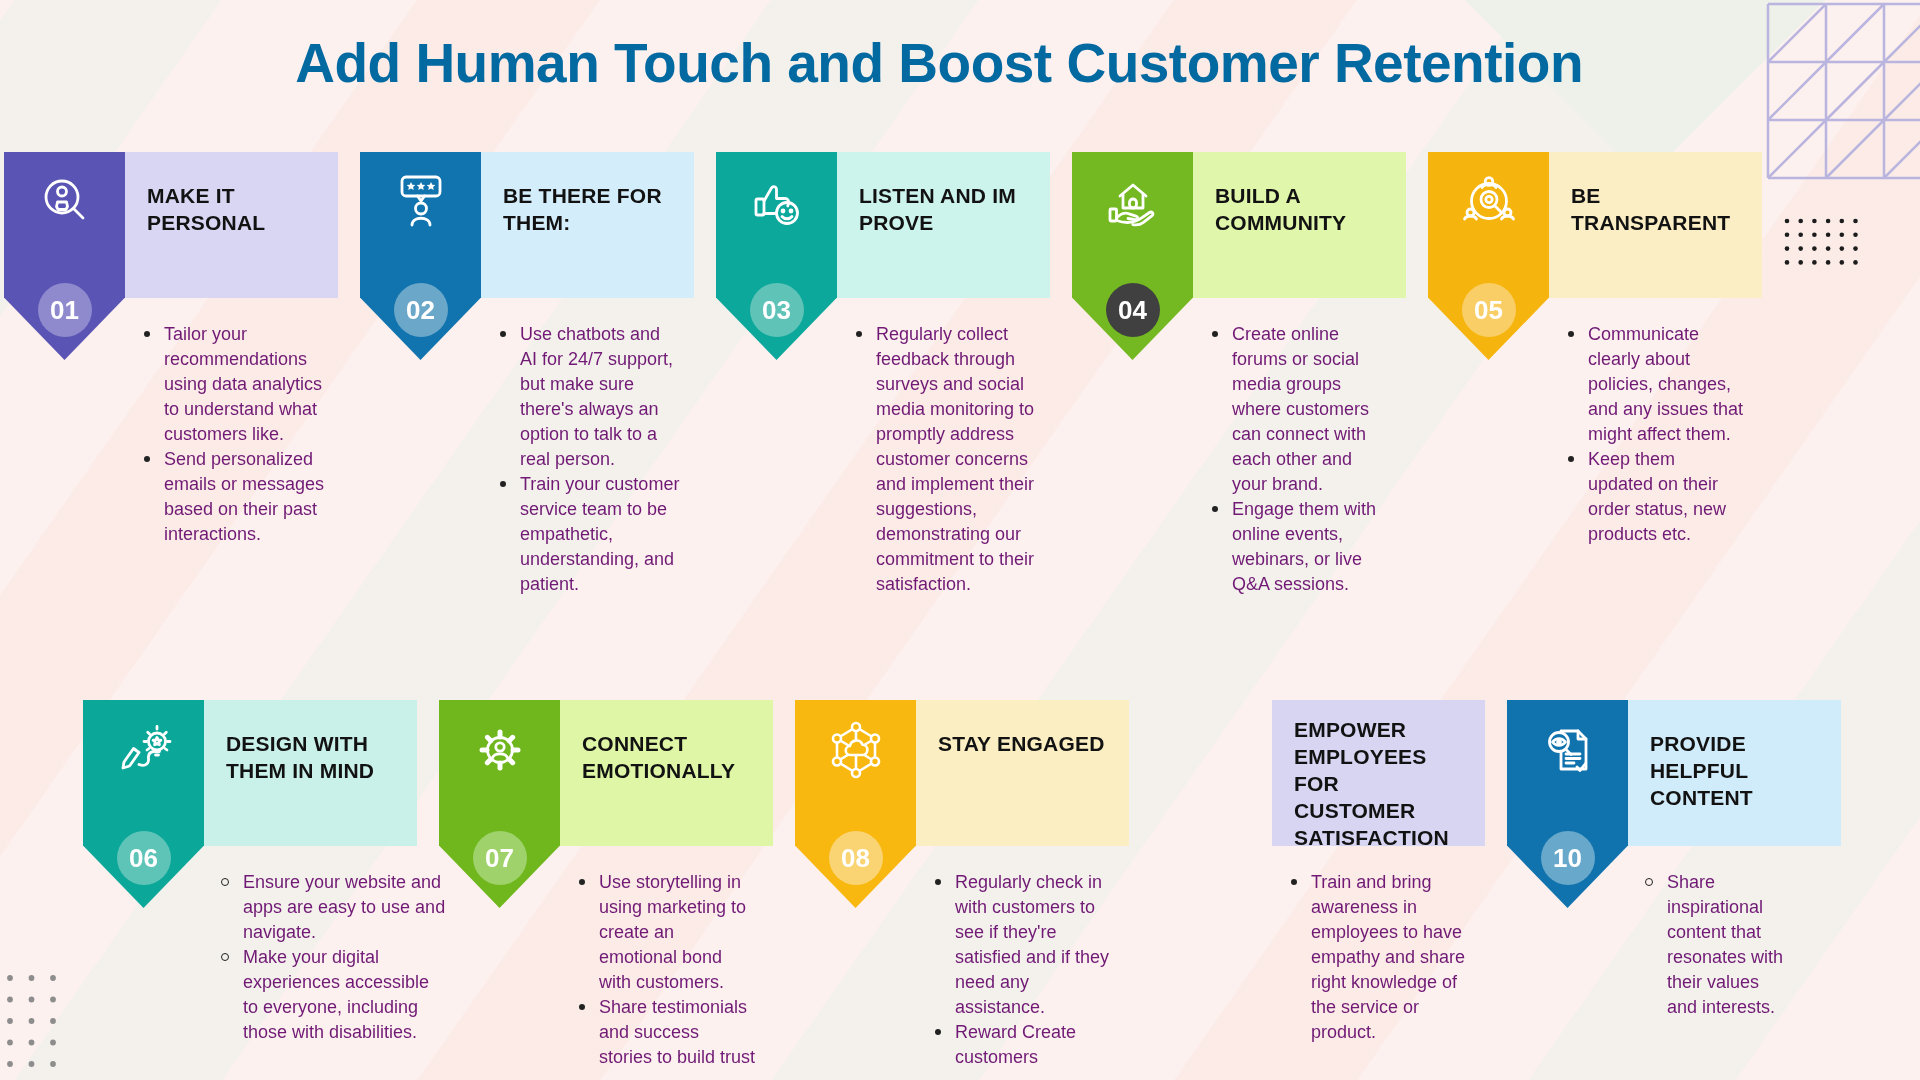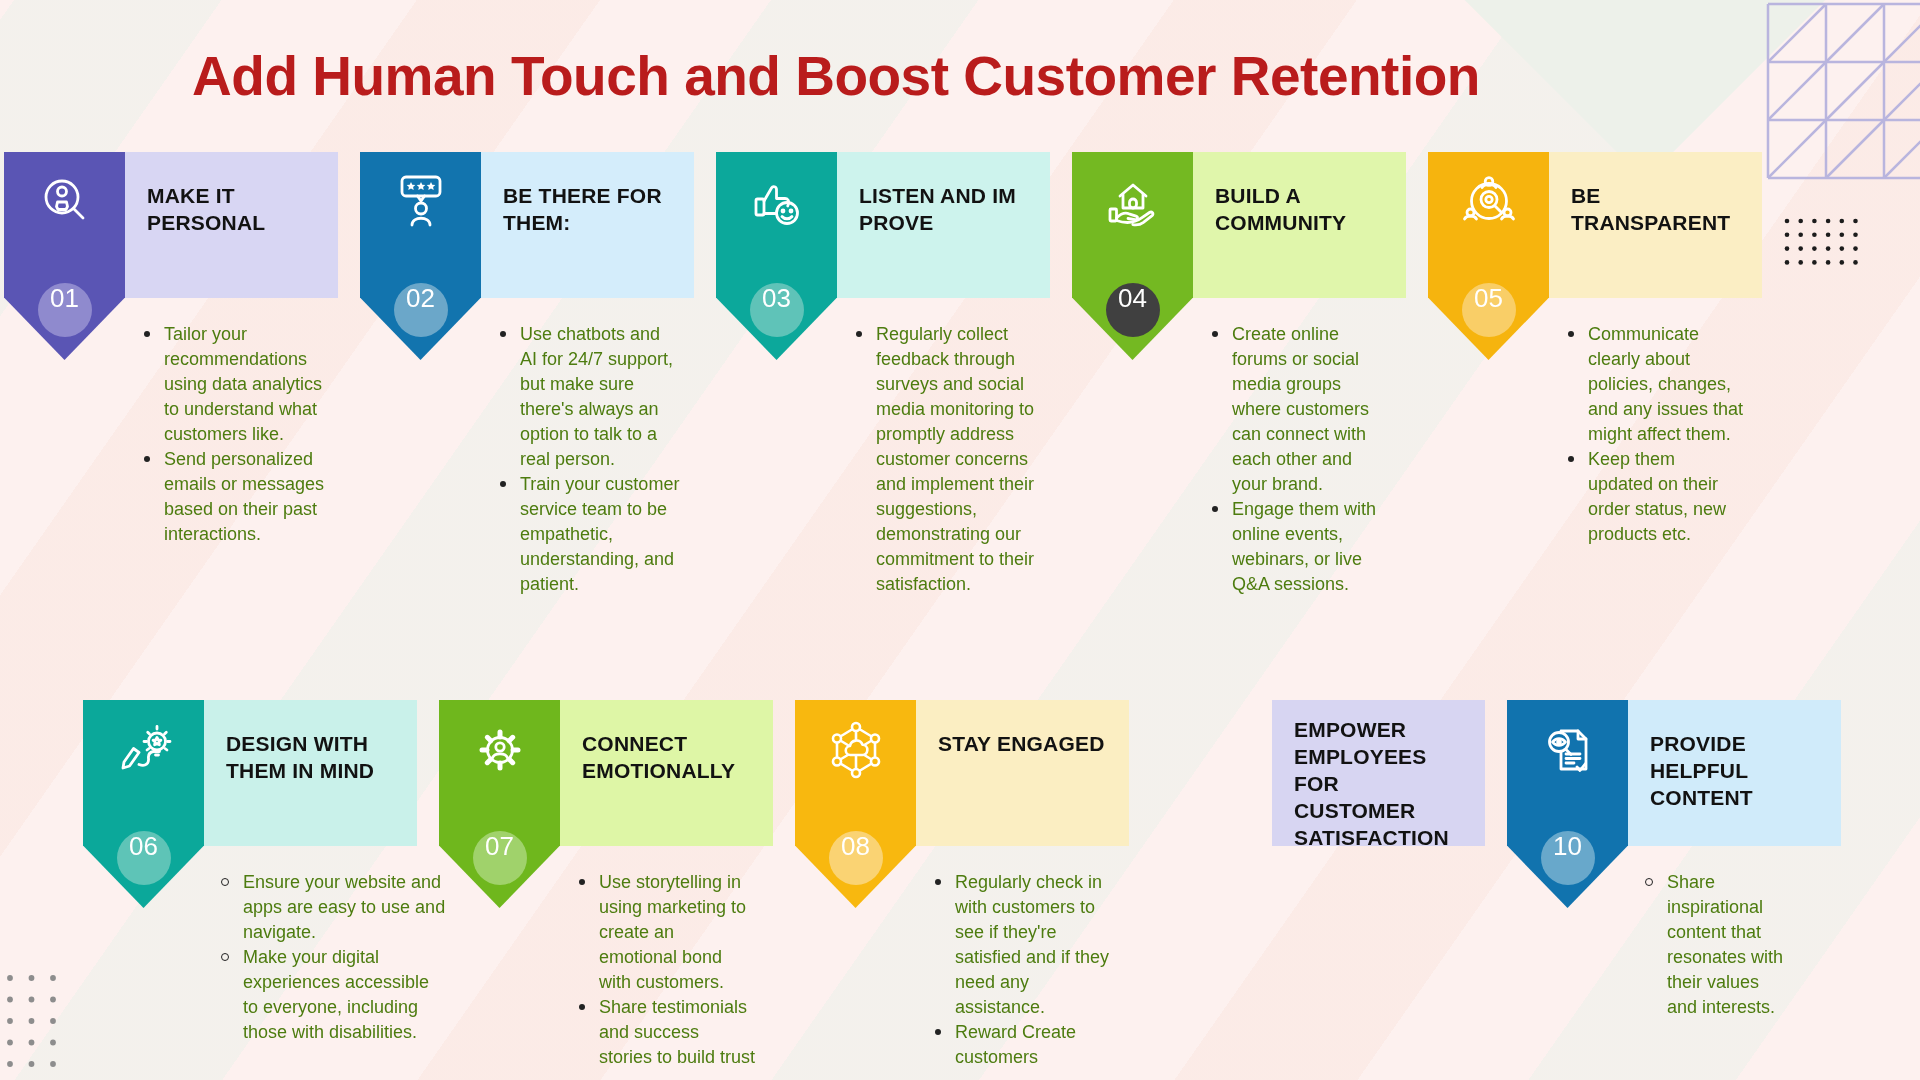--- a/index.html
+++ b/index.html
@@ -13,46 +13,46 @@
     background:repeating-linear-gradient(125deg,
       rgba(250,228,221,0.45) 0 150px,
       rgba(255,255,255,0) 150px 290px,
       rgba(236,241,234,0.55) 290px 460px,
       rgba(255,255,255,0) 460px 620px);
   }
   .deco{position:absolute;z-index:1;}
   .diamond{transform:rotate(45deg);}
   h1.main-title{
     position:absolute;left:60px;top:28px;width:1520px;z-index:2;
-    margin:16px;text-align:center;
-    font-size:55px;line-height:64px;font-weight:700;letter-spacing:-0.5px;color:#b91c1c;
+    margin:3px;text-align:right;
+    font-size:55px;line-height:64px;font-weight:700;letter-spacing:-0.5px;color:#0369a1;
   }
   .card{position:absolute;width:334px;height:400px;z-index:2;}
   .ribbon{
     position:absolute;left:0;top:0;width:121px;height:208px;
     clip-path:polygon(0 0,100% 0,100% 70%,50% 100%,0 70%);
   }
   .icon{position:absolute;left:50%;top:18px;transform:translateX(-50%);width:64px;height:64px;}
   .icon svg{display:block;}
   .num-circle{
     position:absolute;left:50%;top:131px;transform:translateX(-50%);
     width:54px;height:54px;border-radius:50%;
-    display:flex;align-items:flex-start;justify-content:center;
-    color:#ffffff;font-size:26px;font-weight:400;
+    display:flex;align-items:center;justify-content:center;
+    color:#ffffff;font-size:26px;font-weight:700;
   }
   .header-box{position:absolute;left:121px;top:0;width:213px;height:146px;}
   .card-title{
     padding:30px 8px 0 22px;margin:0;
     font-size:21px;line-height:27px;font-weight:700;letter-spacing:.2px;color:#121212;
     white-space:pre-line;
   }
   .card-title.compact{padding-top:16px;}
   ul.bullets{
     position:absolute;left:138px;top:170px;margin:0;padding:0;list-style:none;
-    font-size:18px;line-height:25px;color:#4d7c0f;
+    font-size:18px;line-height:25px;color:#701a75;
   }
   ul.bullets li{position:relative;padding-left:22px;}
   ul.bullets li::before{
     content:"";position:absolute;left:2px;top:9px;width:6px;height:6px;border-radius:50%;background:#222;
   }
   ul.bullets.hollow li::before{
     background:transparent;border:1.7px solid #222;width:6px;height:6px;top:8px;left:0;
   }
 </style>
 </head>
@@ -348,20 +348,23 @@
     </ul>
   </div>
 
   <div class="card" style="left:1151px;top:700px;">
     <div class="header-box" style="background-color: rgb(215, 213, 242);">
       <p class="card-title compact">EMPOWER
 EMPLOYEES FOR
 CUSTOMER
 SATISFACTION</p>
     </div>
+    <ul class="bullets" style="width:182px;">
+      <li>Train and bring awareness in employees  to have empathy and share right knowledge of the service or product.</li>
+    </ul>
   </div>
 
   <div class="card" style="left:1507px;top:700px;">
     <div class="ribbon" style="background-color: rgb(17, 115, 174);">
       <span class="icon" style="color: rgb(17, 115, 174);">
         <svg width="64" height="64" viewBox="0 0 64 64" fill="none" stroke="#fff" stroke-width="2.8" stroke-linecap="round" stroke-linejoin="round">
           <path d="M25 13h17l8 8v30H25z"></path>
           <path d="M42 13v8h8"></path>
           <path d="M30 36h14M30 40.5h14M30 45h8"></path>
           <path d="M41 49l3 3.5 5.5-7"></path>

